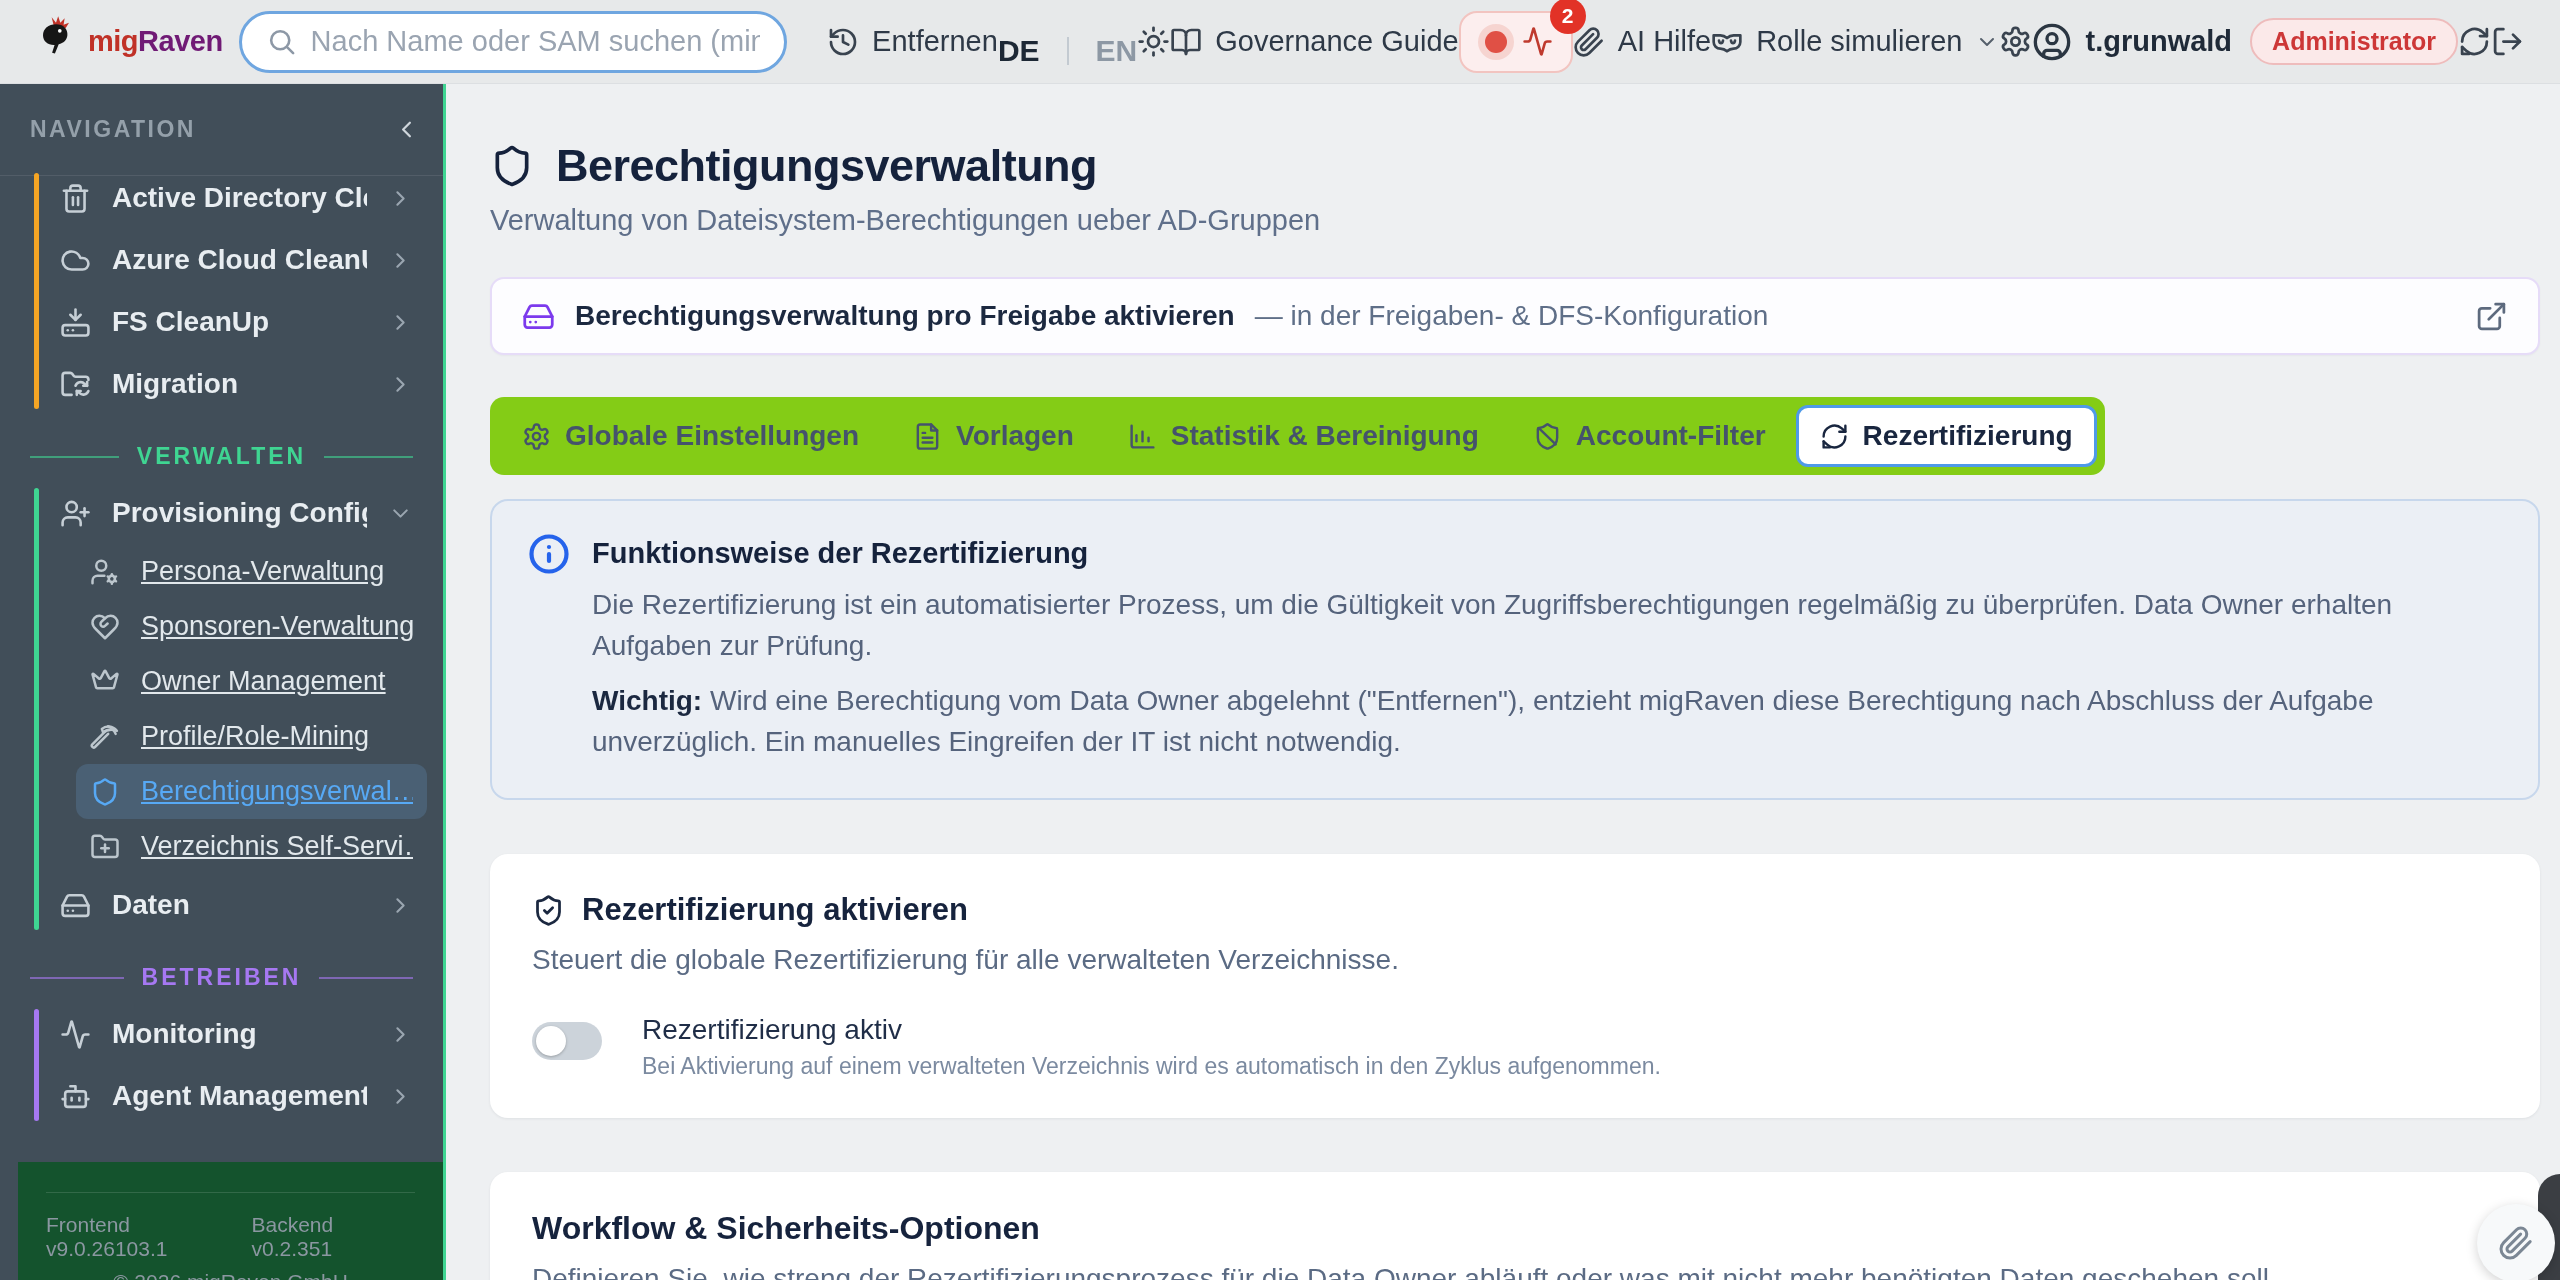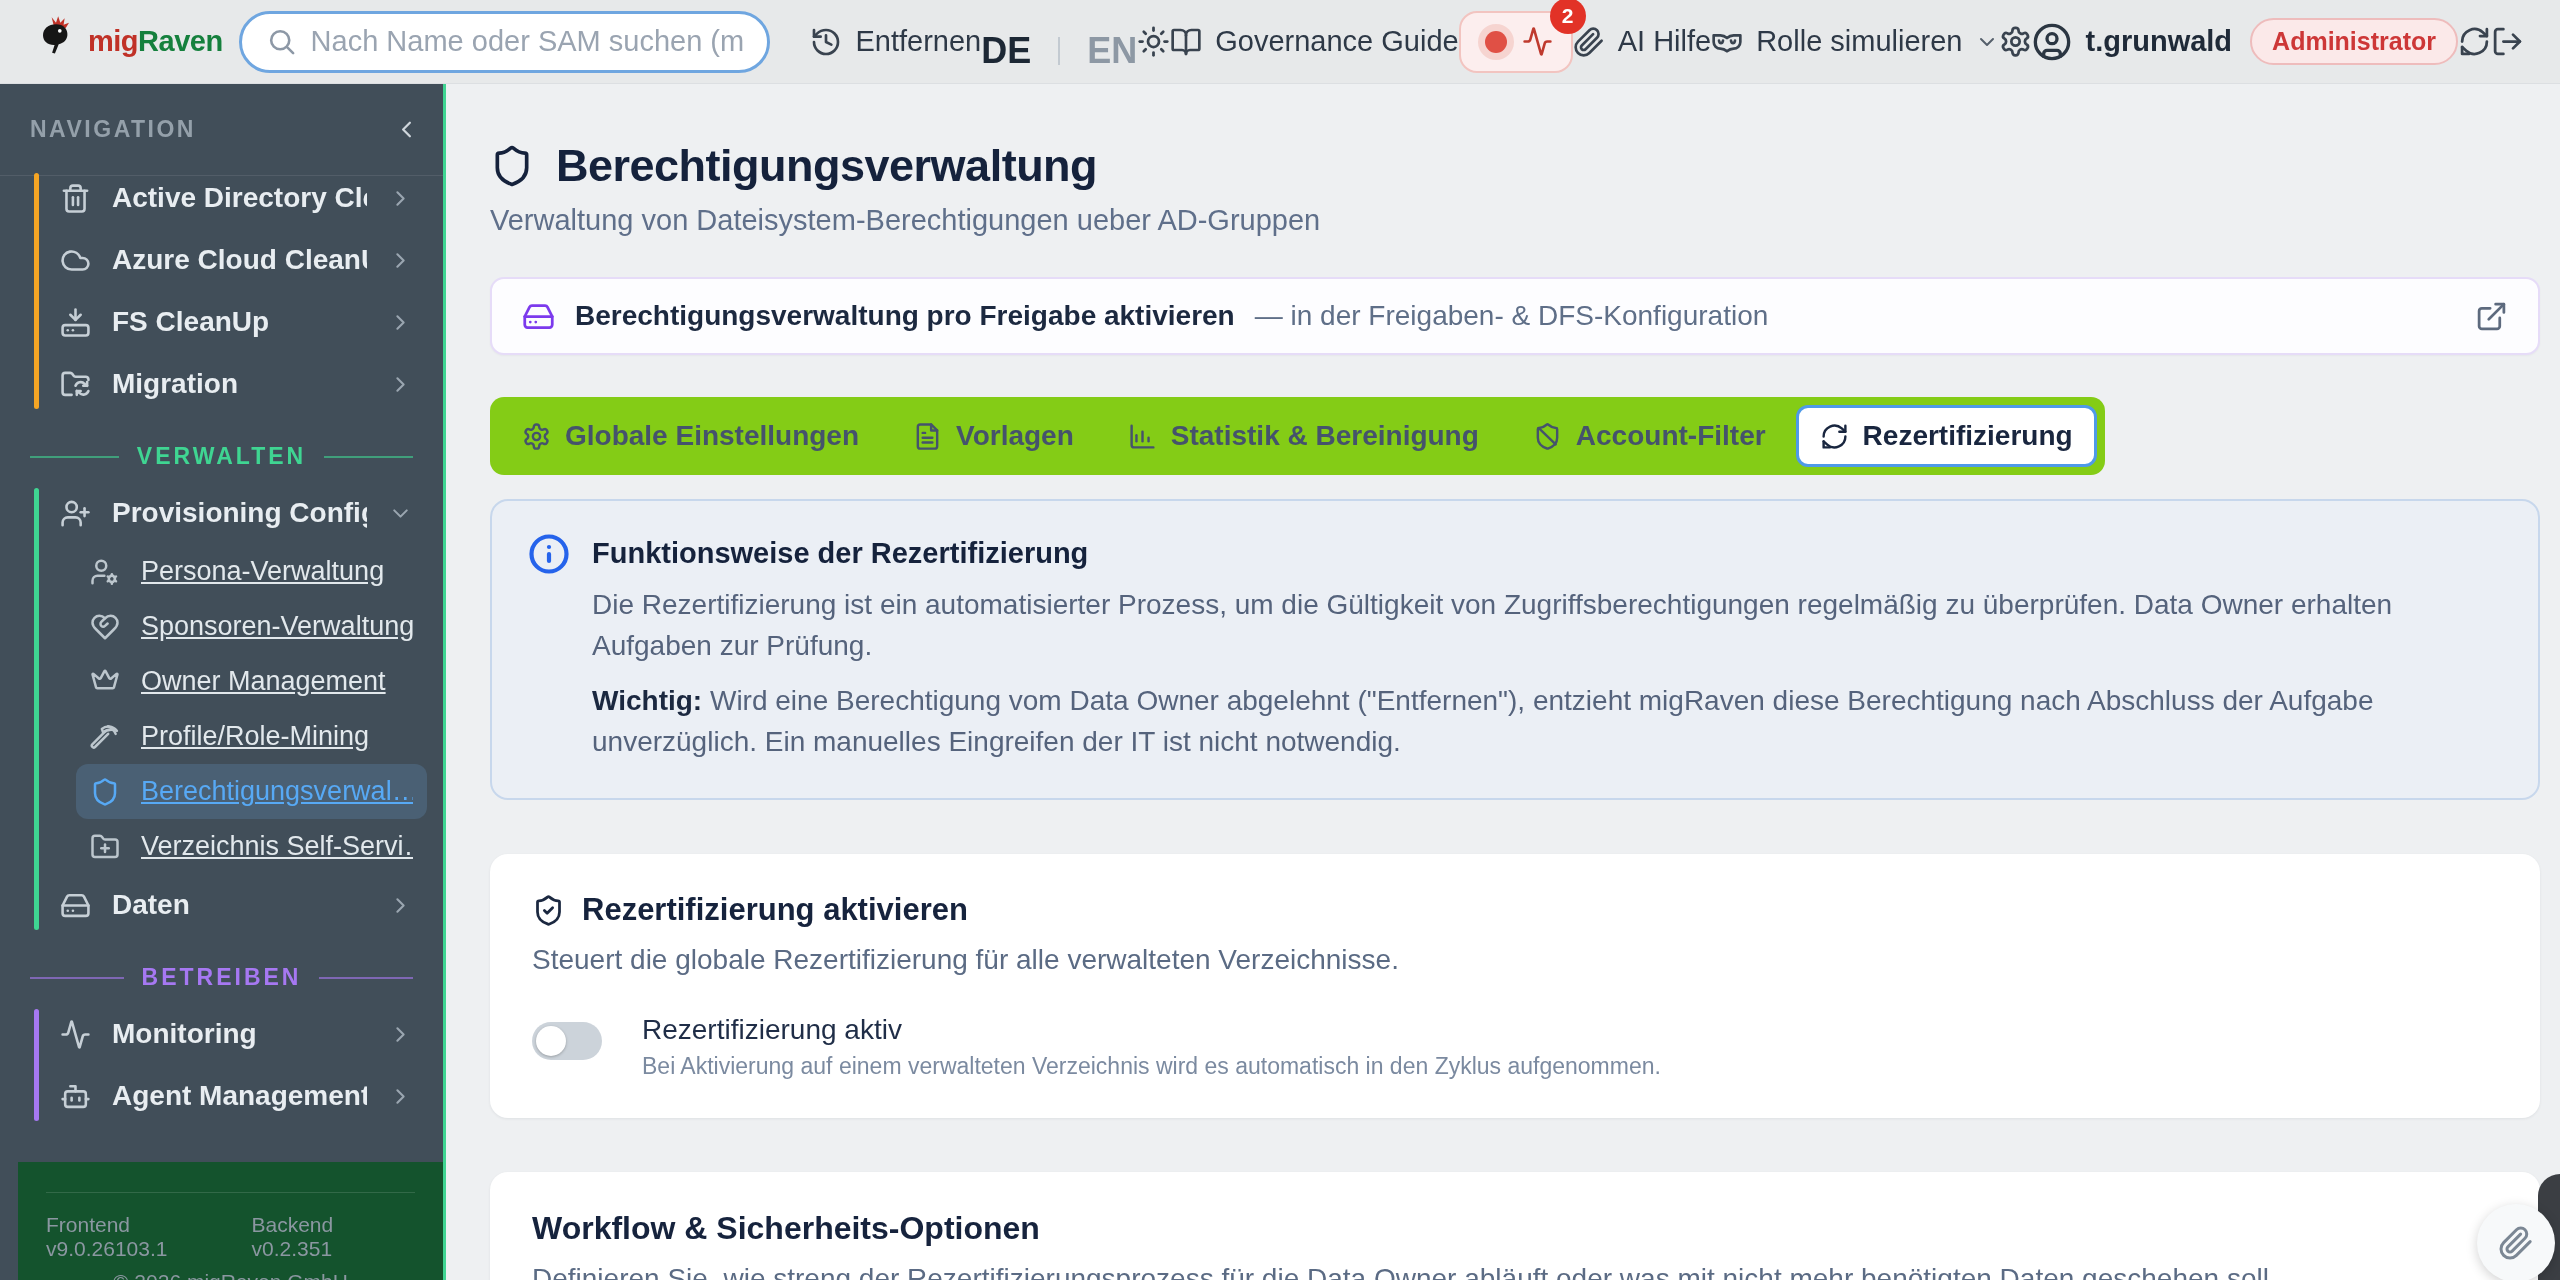--- a/index.html
+++ b/index.html
@@ -15,36 +15,36 @@
   
   .topbar {
     position: absolute; left: 0; top: 0; right: 0; height: 84px;
     background: #e7e9ea; border-bottom: 1px solid #dcdfe2;
     display: flex; align-items: center; padding: 0 36px 0 30px; z-index: 10;
   }
   .brand { display: flex; align-items: center; gap: 6px; cursor: pointer; }
   .brand svg { width: 52px; height: 52px; }
   .brand-text { font-size: 29px; font-weight: 700; letter-spacing: -0.5px; }
   .brand-text .pfx { color: #c03127; font-style: normal; }
-  .brand-text .sfx { color: #15803d; }
+  .brand-text .sfx { color: #701a75; }
   .search {
     margin-left: 16px; width: 738px; height: 62px; background: #fff;
     border: 3px solid #6fa6e0; border-radius: 999px;
     display: flex; align-items: center; padding: 0 24px; gap: 14px;
   }
   .search .ico { color: #8d98a6; width: 31px; height: 31px; }
   .search input { border: 0; outline: 0; flex: 1; font-size: 29px; background: transparent; font-family: inherit; color: #2c3a4e; }
   .search input::placeholder { color: #9aa4b1; }
   .top-items { flex: 1; display: flex; align-items: center; justify-content: space-between; margin-left: 40px; }
   .top-item { display: flex; align-items: center; gap: 13px; font-size: 29px; color: #2e3947; background: none; border: 0; font-family: inherit; cursor: pointer; white-space: nowrap; }
   .top-item .ico { width: 32px; height: 32px; color: #39434f; }
   .ico.sm { width: 24px; height: 24px; color: #56606c; }
   .top-icon { background: none; border: 0; color: #39434f; cursor: pointer; display: flex; }
   .top-icon .ico { width: 33px; height: 33px; }
-  .lang { display: flex; align-items: center; gap: 27px; font-size: 36px; cursor: pointer; margin-top: 18px; }
+  .lang { display: flex; align-items: center; gap: 27px; font-size: 30px; cursor: pointer; margin-top: 18px; }
   .lang .de { font-weight: 700; color: #1d2835; }
   .lang .sep { width: 2px; height: 28px; background: #c3cad1; }
   .lang .en { color: #8d98a4; font-weight: 600; }
   .pulse-pill {
     position: relative; width: 114px; height: 62px; border-radius: 18px;
     background: #fceeee; border: 2px solid #f2c4c0;
     display: flex; align-items: center; justify-content: center; gap: 8px; cursor: pointer;
   }
   .pulse-pill .dot { width: 36px; height: 36px; border-radius: 50%; background: #f6d4d0; position: relative; }
   .pulse-pill .dot::after { content: ''; position: absolute; inset: 7px; border-radius: 50%; background: #e05045; }

